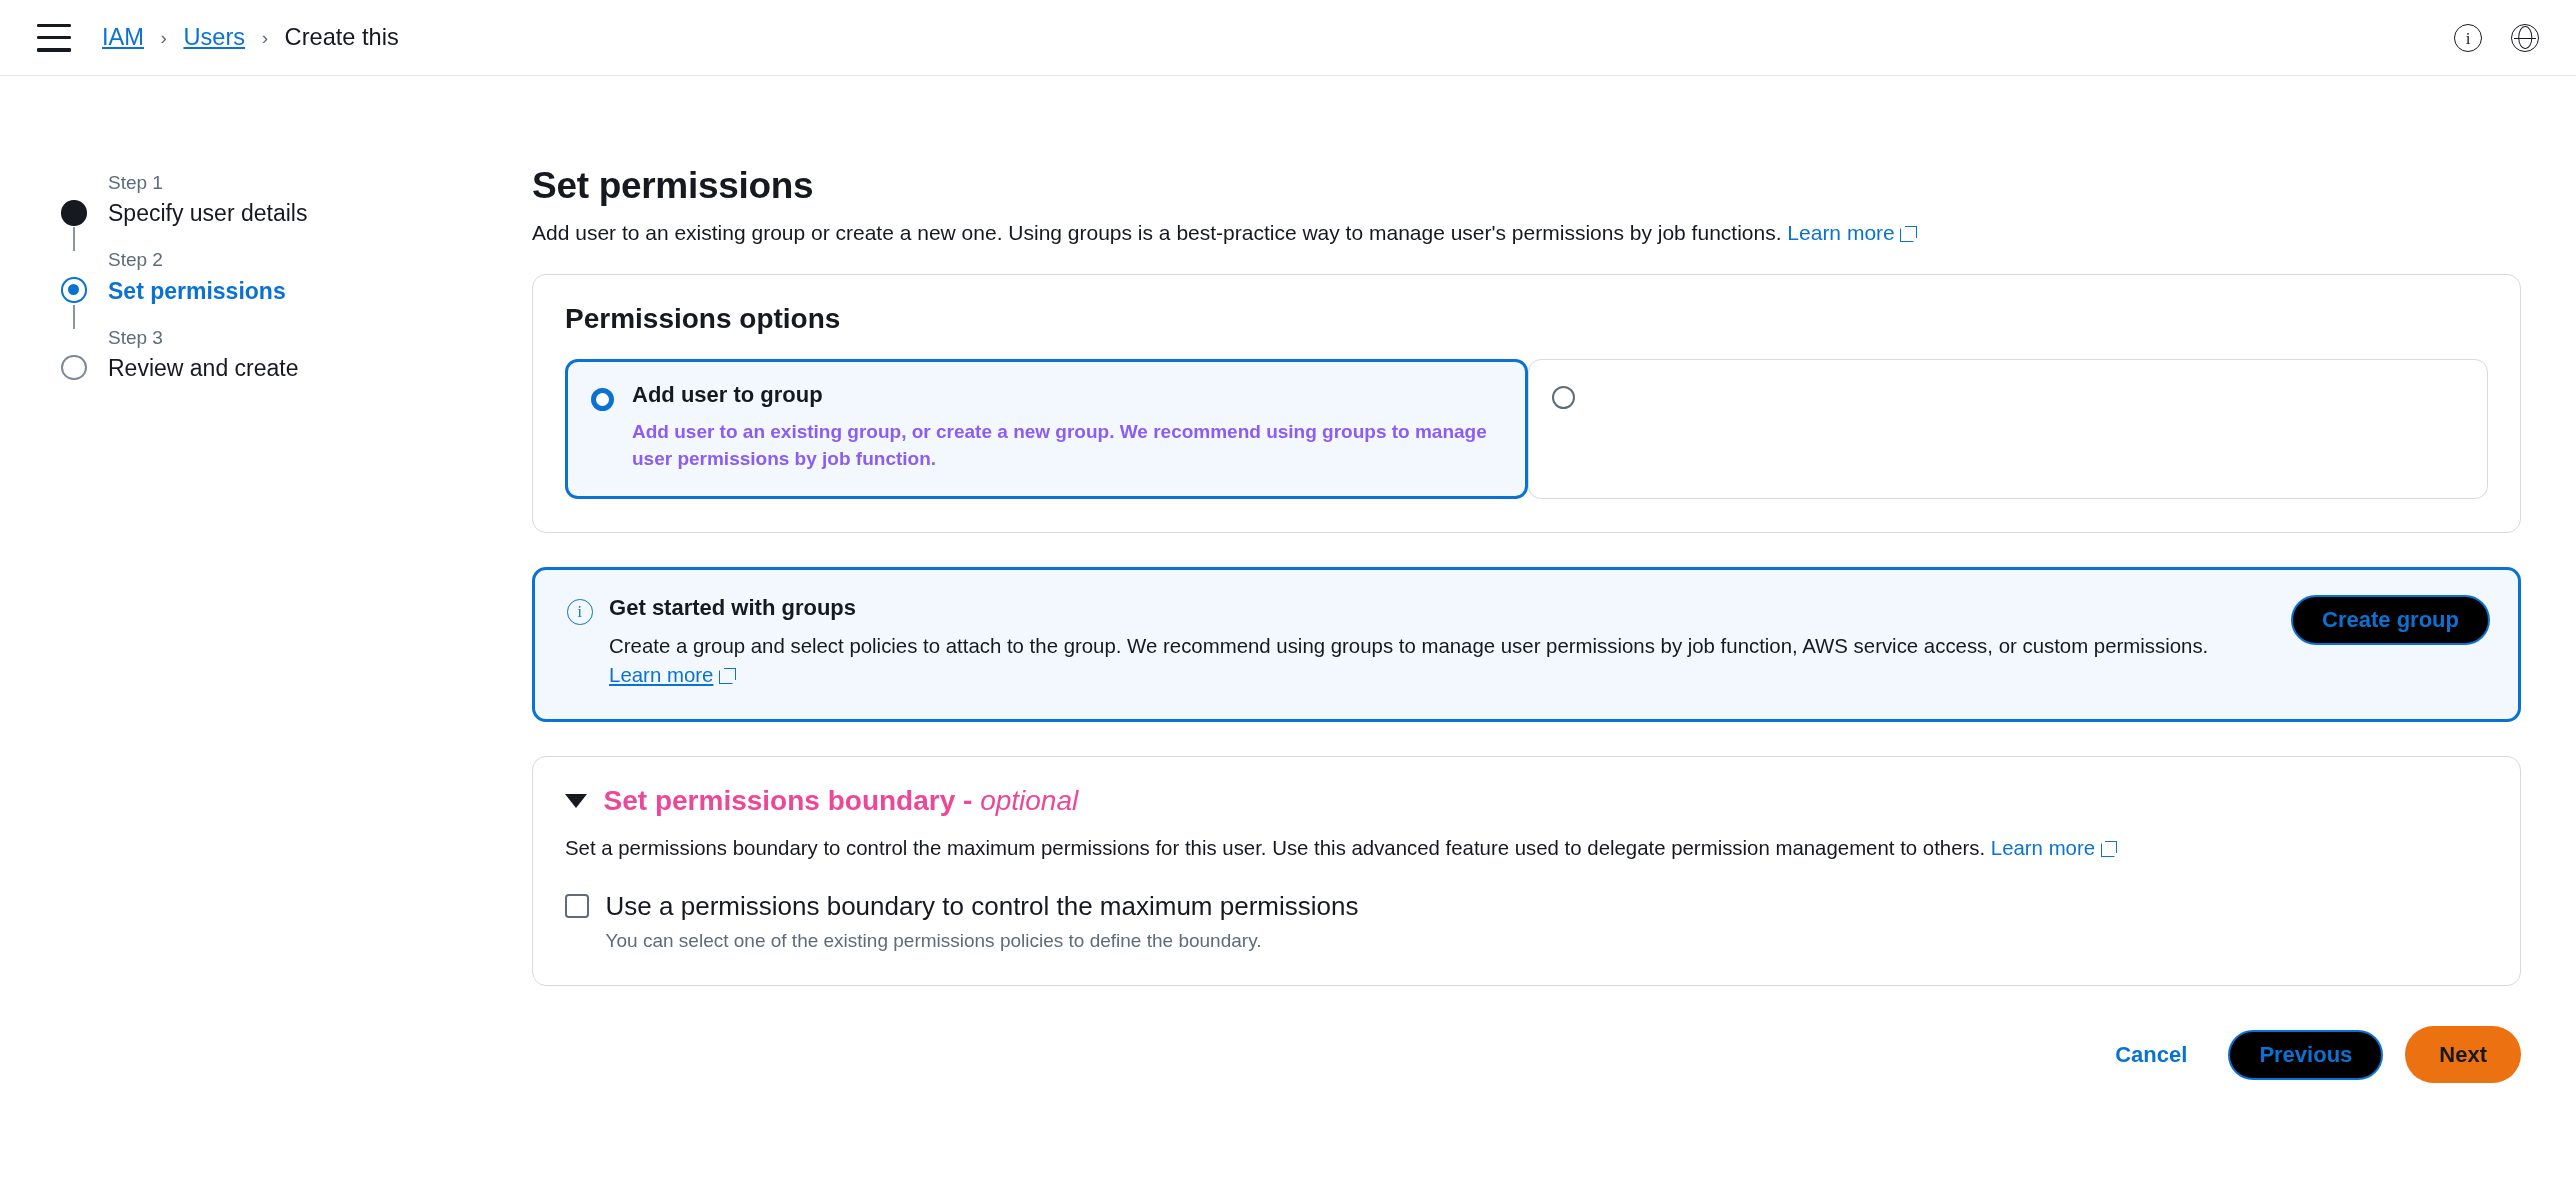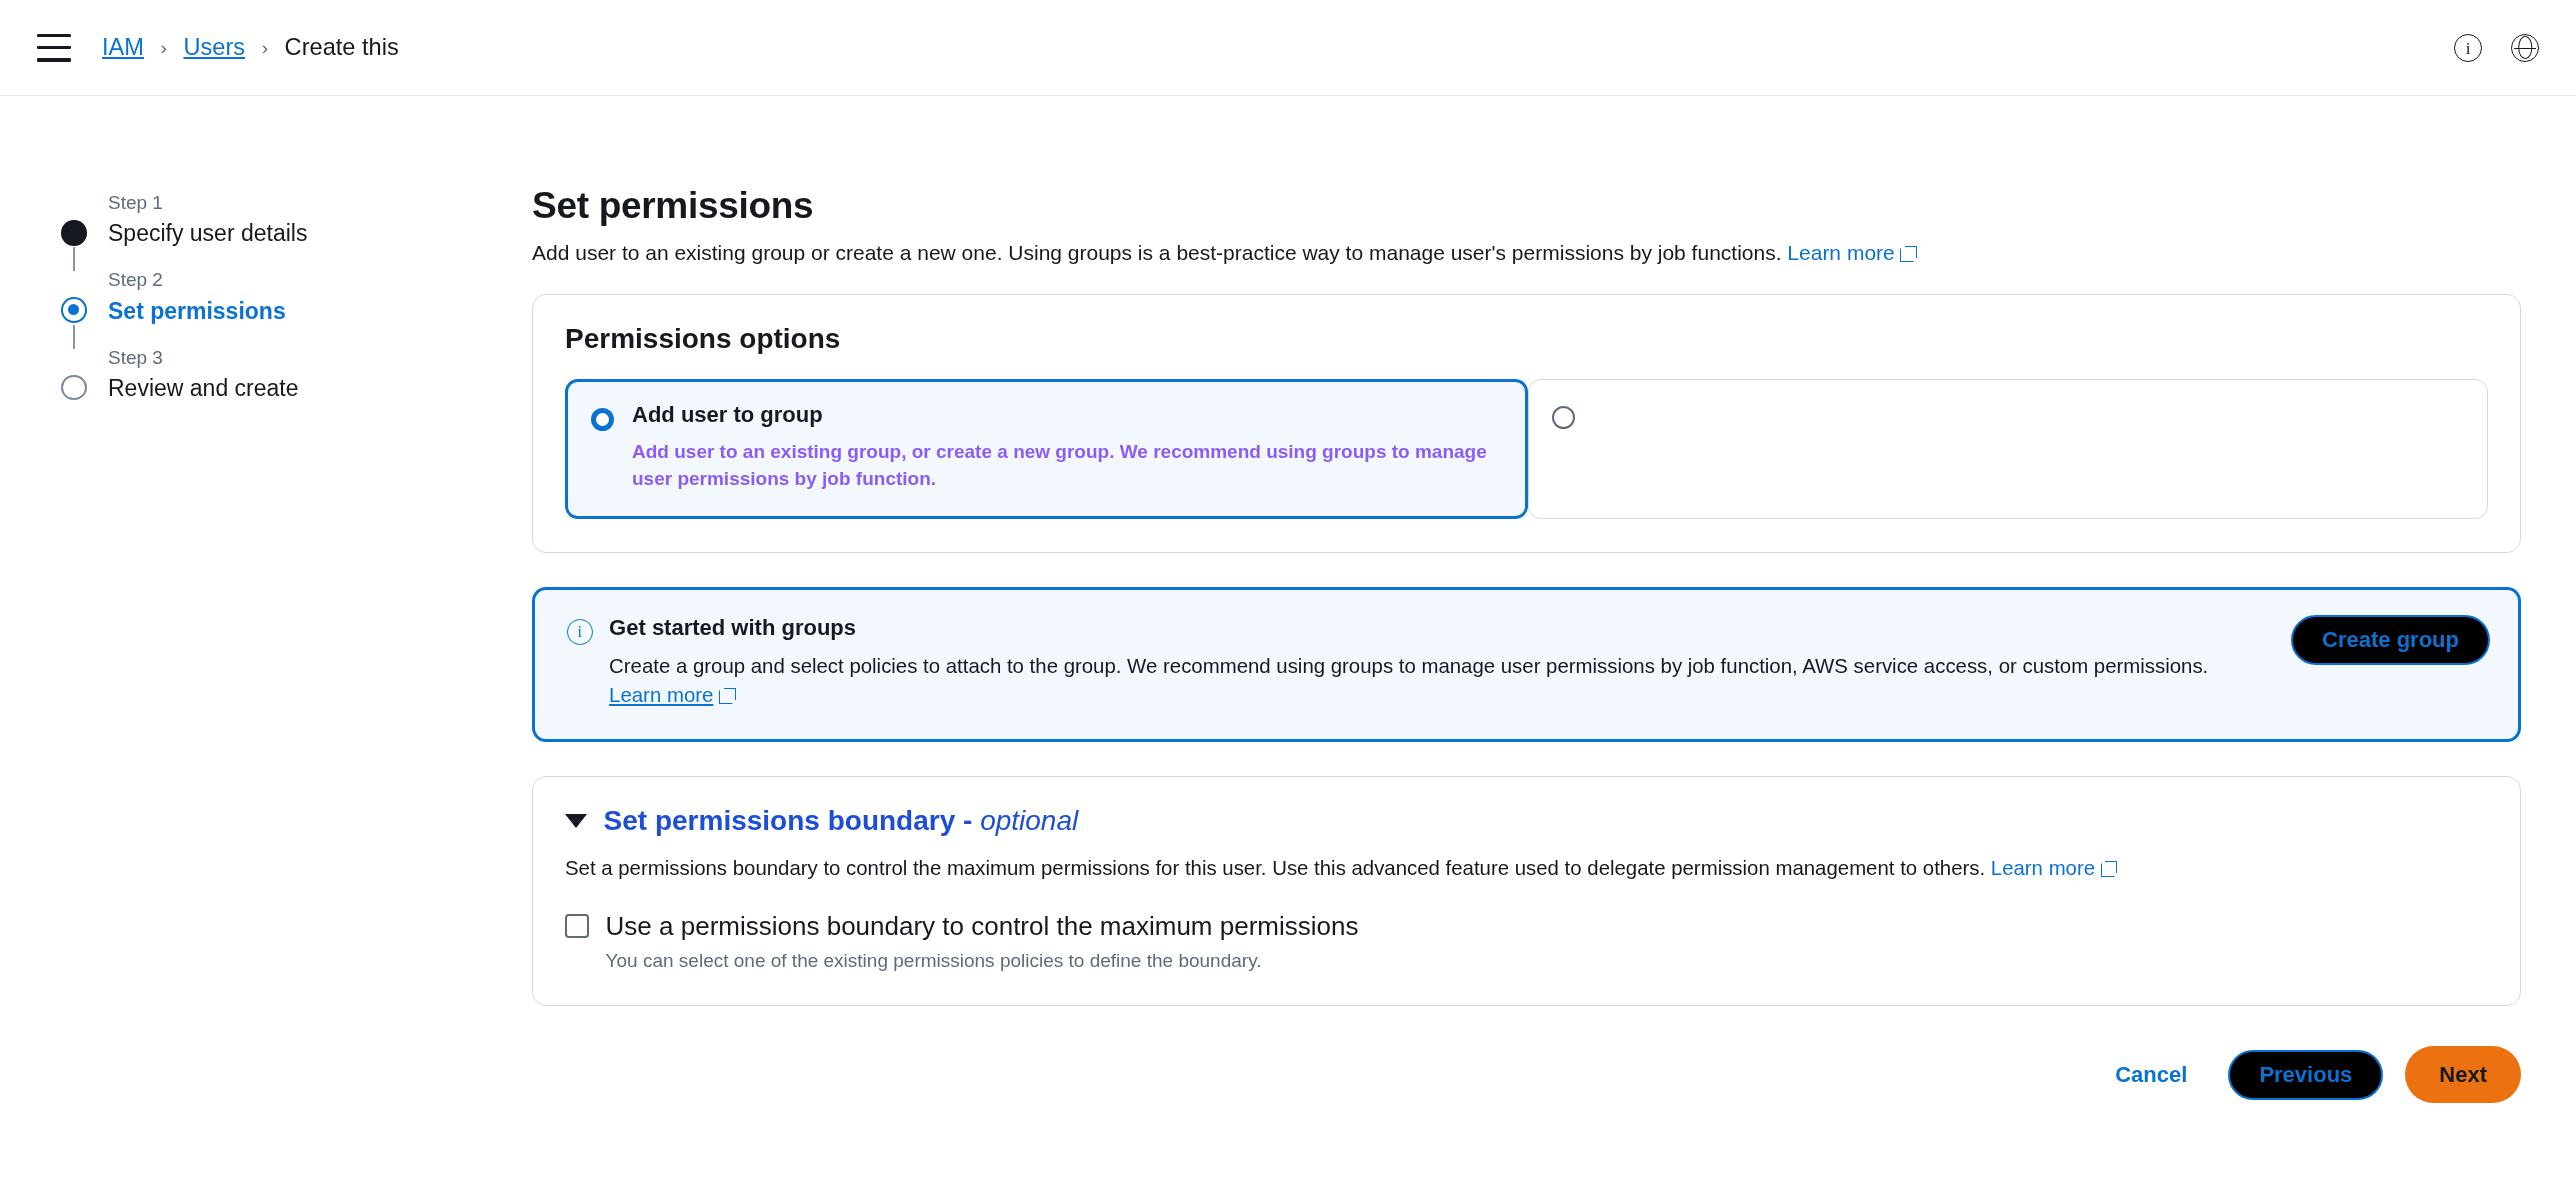--- a/index.html
+++ b/index.html
@@ -19,21 +19,21 @@
     width: 2576px;
     height: 1186px;
     background: #ffffff;
     border-radius: 16.6px;
     overflow: hidden;
   }
 
   
   .topbar {
     position: relative;
-    height: 96px;
+    height: 76px;
     border-bottom: 1.9px solid #e2e5e8;
     display: flex;
     align-items: center;
     padding: 0 37px 0 37px;
   }
   .hamburger {
     width: 34px;
     height: 28px;
     display: flex;
     flex-direction: column;
@@ -358,21 +358,21 @@
   .caret {
     width: 0; height: 0;
     border-left: 11.5px solid transparent;
     border-right: 11.5px solid transparent;
     border-top: 14px solid #16191f;
     margin-right: 16.6px;
   }
   .expand-title {
     font-size: 28px;
     font-weight: bold;
-    color: #1d4ed8;
+    color: #ec4899;
   }
   .expand-title .opt {
     font-weight: normal;
     font-style: italic;
   }
   .expand-desc {
     font-size: 20.4px;
     color: #16191f;
     margin-bottom: 31px;
   }

